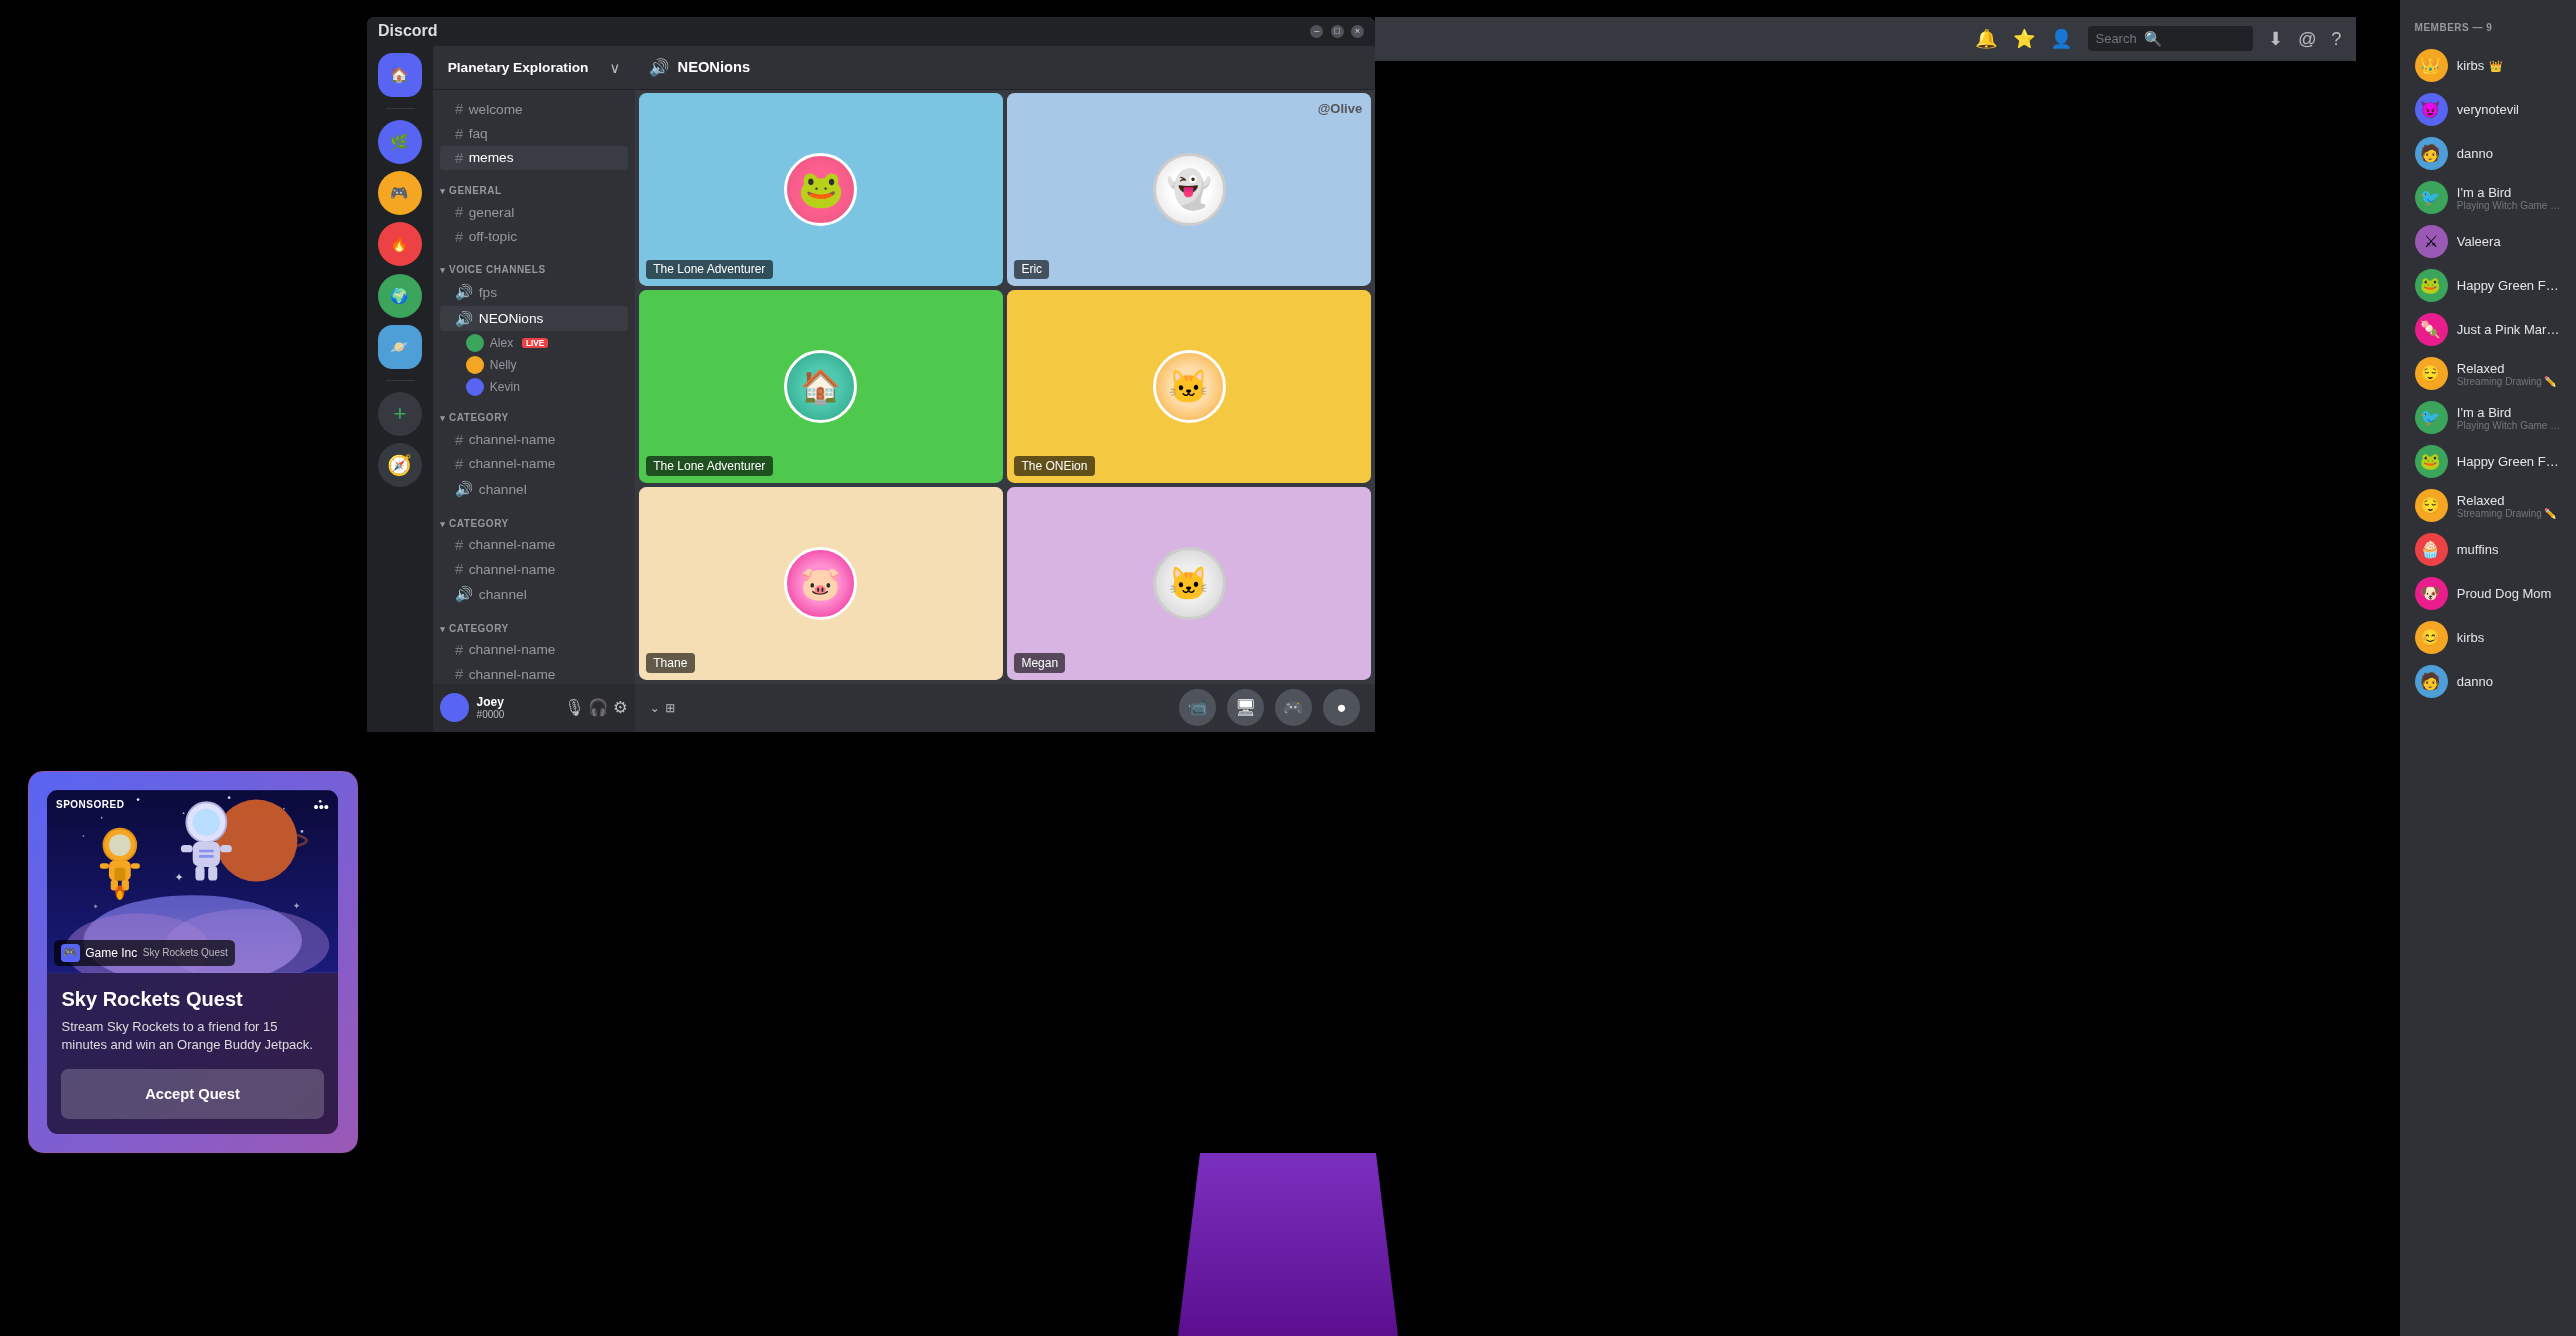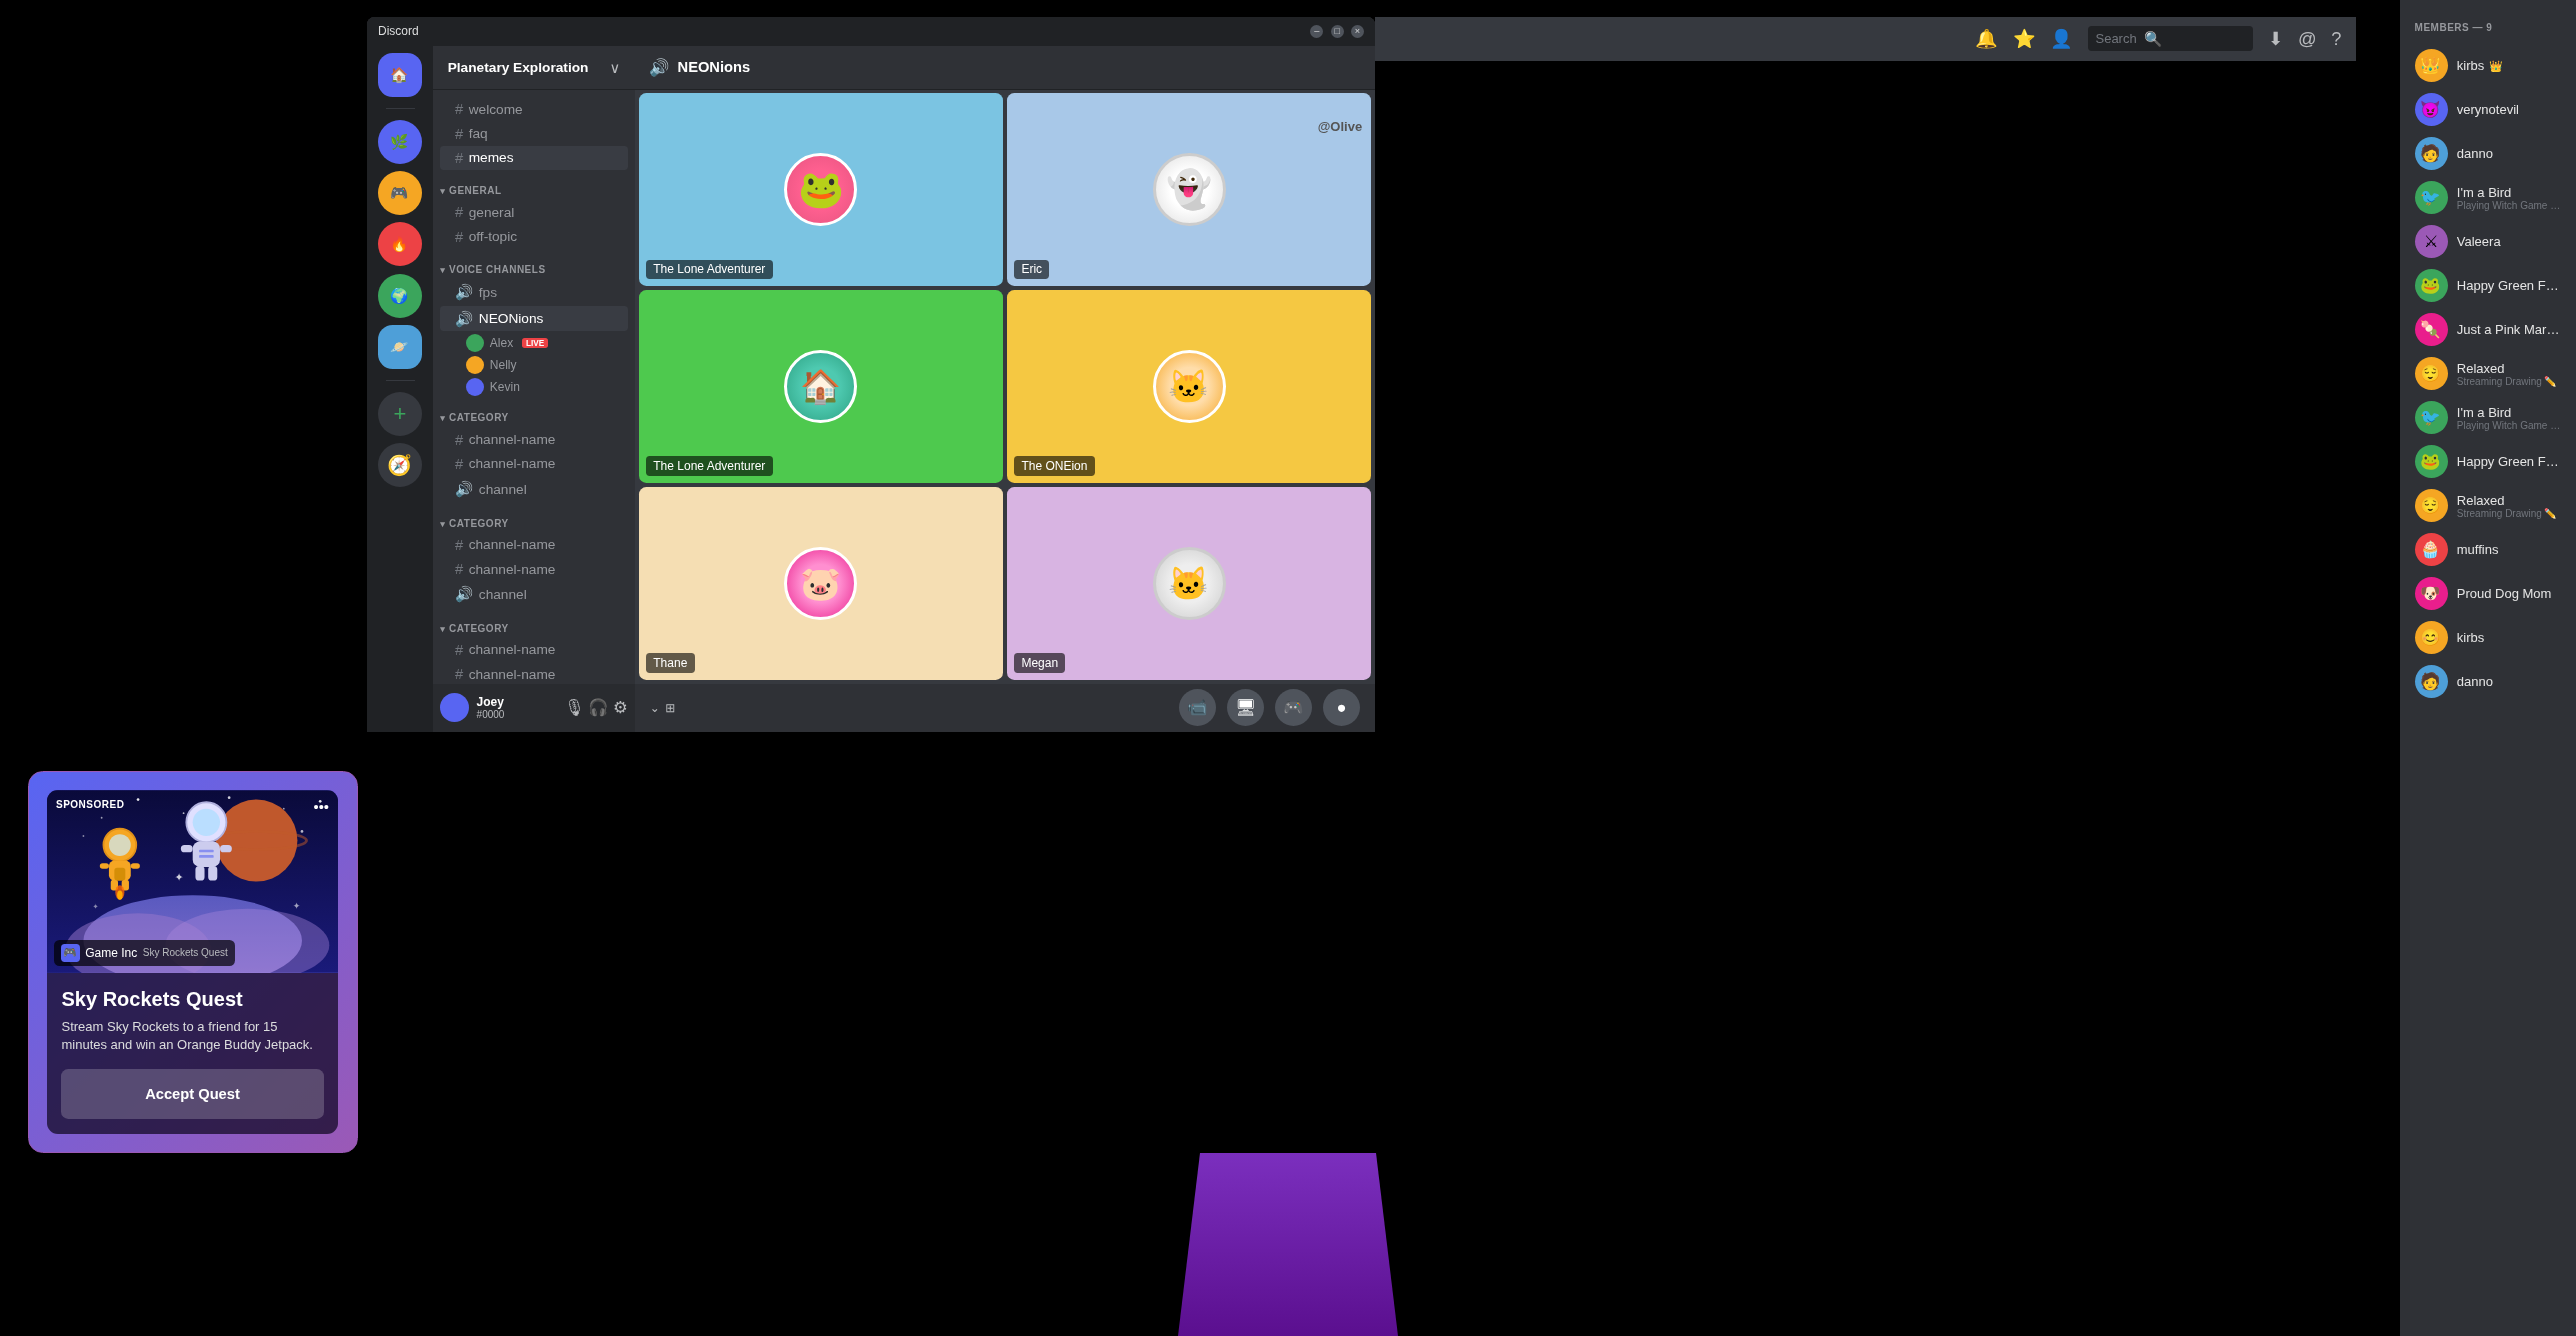--- a/index.html
+++ b/index.html
@@ -31,22 +31,22 @@
       background: #202225;
       border-radius: 7.3px 7.3px 0 0;
       display: flex;
       align-items: center;
       padding: 0 11px;
       justify-content: space-between;
     }
 
     .title-bar-title {
       color: #dcddde;
-      font-size: 12px;
-      font-weight: 400;
+      font-size: 16px;
+      font-weight: 700;
     }
 
     .title-bar-controls {
       display: flex;
       gap: 7.3px;
     }
 
     .title-btn {
       width: 13px;
       height: 13px;
@@ -732,21 +732,21 @@
           <div class="participant-avatar-circle" style="background: radial-gradient(circle, #ff6090 40%, #e75480 100%); border: 3.7px solid #fff;">
             🐸
           </div>
           <div class="participant-name-badge">The Lone Adventurer</div>
         </div>
 
         <div class="participant-tile sky-bg">
           <div class="participant-avatar-circle" style="background: radial-gradient(circle, #ffffff 40%, #dddddd 100%); border: 3.7px solid #ccc;">
             👻
           </div>
-          <div class="at-text" style="position:absolute; top:26px; right:9.2px; color:#555; font-size:13px; font-weight:600;">@Olive</div>
+          <div class="at-text" style="position:absolute; top:8px; right:9.2px; color:#555; font-size:13px; font-weight:600;">@Olive</div>
           <div class="participant-name-badge">Eric</div>
         </div>
 
         <div class="participant-tile green-bg">
           <div class="participant-avatar-circle" style="background: radial-gradient(circle, #4ec9b0 40%, #2ba080 100%); border: 3.7px solid #fff; font-size:33px;">
             🏠
           </div>
           <div class="participant-name-badge">The Lone Adventurer</div>
         </div>
 

